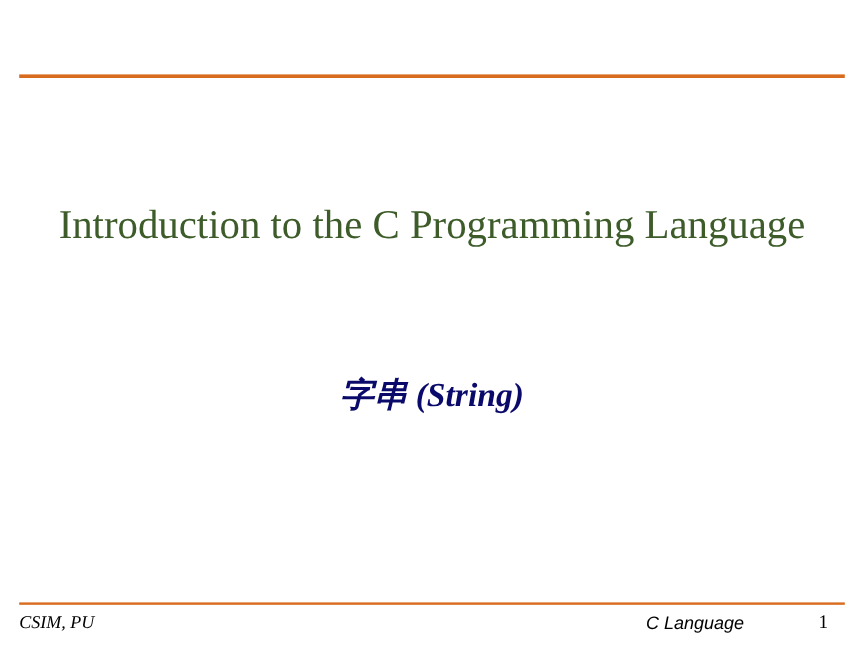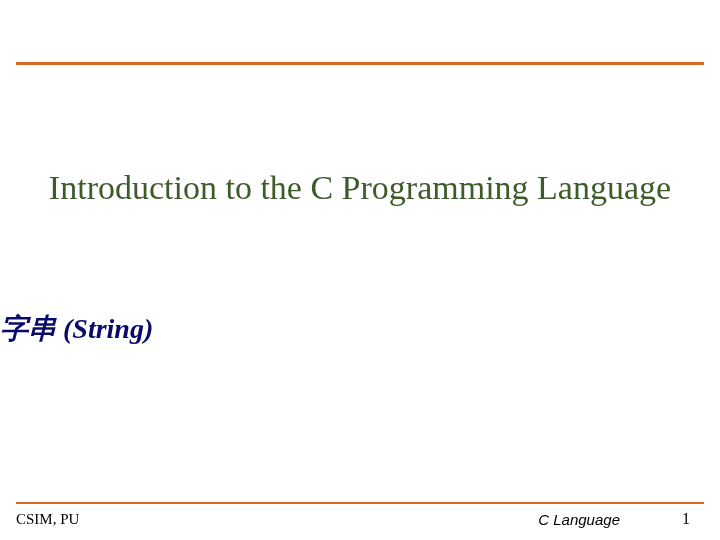--- a/index.html
+++ b/index.html
@@ -28,38 +28,39 @@
       font-size: 34px;
       color: #3d5c2a;
       line-height: 1.2;
       font-family: "Times New Roman", serif;
     }
     .subtitle {
       position: absolute;
       top: 310px;
       left: 0;
       right: 0;
-      text-align: left;
+      text-align: center;
       font-size: 28px;
       font-style: italic;
       font-weight: bold;
       color: #0a0a6b;
       font-family: "Times New Roman", serif;
     }
     .footer-bar {
       position: absolute;
       bottom: 36px;
       left: 16px;
       right: 16px;
       border-top: 2px solid #d96b1f;
     }
     .footer-left {
       position: absolute;
       bottom: 12px;
       left: 16px;
+      font-style: italic;
       font-size: 15px;
       color: #000;
       font-family: "Times New Roman", serif;
     }
     .footer-center {
       position: absolute;
       bottom: 12px;
       right: 100px;
       font-style: italic;
       font-size: 15px;

